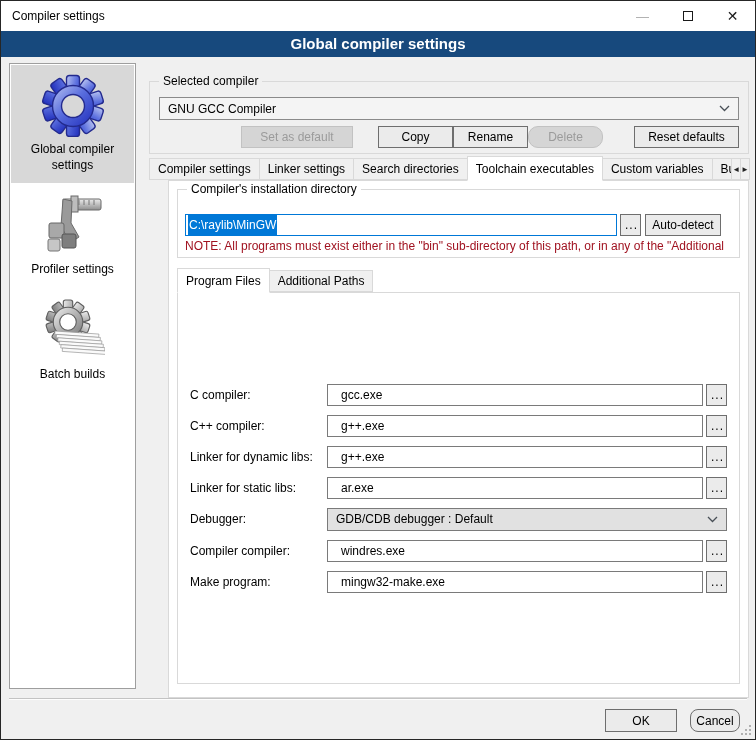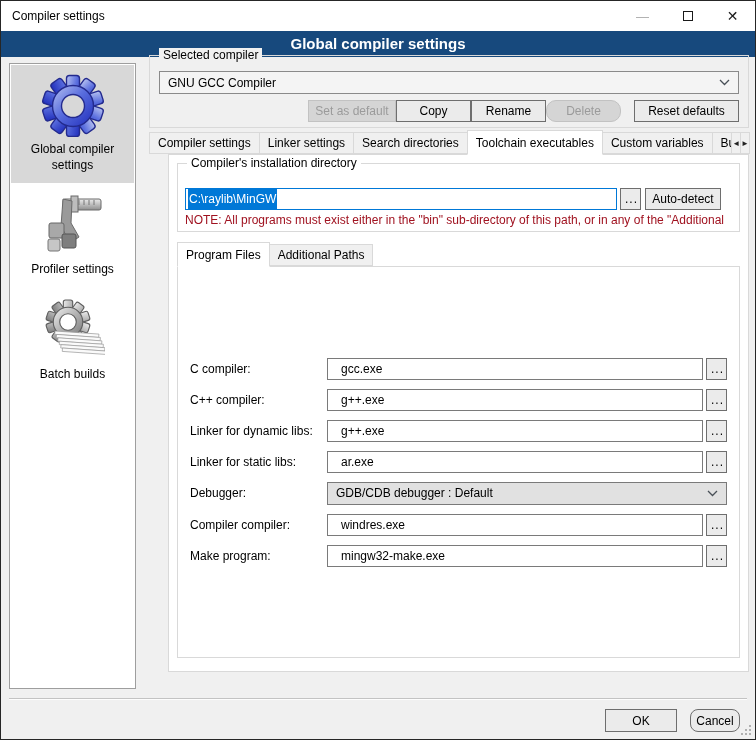--- a/index.html
+++ b/index.html
@@ -30,38 +30,38 @@
 
   
   .sidebar { position:absolute; left:8px; top:62px; width:127px; height:626px;
              background:#fff; border:1px solid #9e9e9e; padding:1px; overflow:hidden; }
   .side-item { text-align:center; padding:8px 2px 10px 2px; margin-bottom:2px; }
   .side-item.selected { background:#d8d8d8; }
   .side-icon { display:block; height:66px; }
   .side-label { display:block; font-size:12px; line-height:1.35; margin-top:2px; }
 
   
-  .main { position:absolute; left:148px; top:44px; width:600px; }
+  .main { position:absolute; left:148px; top:70px; width:600px; }
 
   .groupbox { position:relative; border:1px solid #d9d9d9; }
   .legend { position:absolute; top:-8px; left:9px; padding:0 4px; font-size:12px; }
   .legend.on-gray { background:#f0f0f0; }
   .legend.on-white { background:#fff; }
 
   #group-compiler { margin-top:10px; padding:15px 9px 5px 9px; }
   .combobox { height:23px; border:1px solid #8a8a8a; background:#f4f4f4;
               display:flex; align-items:center; justify-content:space-between; padding:0 8px; }
   .btnrow { margin-top:6px; display:flex; justify-content:flex-end; height:22px; }
   .wbtn { height:22px; background:#ebebeb; border:1px solid #6e6e6e; font-family:"Liberation Sans",sans-serif;
           font-size:12px; color:#000; padding:0 4px; text-align:center; }
   .wbtn.disabled, .wbtn:disabled { background:#d5d5d5; border-color:#c2c2c2; color:#9b9b9b; }
-  #compiler-buttons .wbtn:nth-child(1){ width:88px; }
+  #compiler-buttons .wbtn:nth-child(1){ width:112px; margin-right:25px; }
   #compiler-buttons .wbtn:nth-child(2){ width:75px; }
   #compiler-buttons .wbtn:nth-child(3){ width:75px; }
-  #compiler-buttons .wbtn:nth-child(4){ width:75px; margin-right:13px;border-radius:10px; }
+  #compiler-buttons .wbtn:nth-child(4){ width:75px; margin-right:31px;border-radius:10px; }
   #compiler-buttons .wbtn:nth-child(5){ width:105px; }
 
   
   .tabstrip { display:flex; align-items:flex-end; position:relative; z-index:2; margin-top:2px; }
   .tab { background:#f0f0f0; border:1px solid #d9d9d9; margin-right:-1px; padding:0 8px;
          height:22px; line-height:21px; font-size:12px; white-space:nowrap; }
   .tab.active { background:#fff; height:25px; line-height:24px; border-bottom-color:#fff;
                 margin-bottom:-1px; z-index:3; position:relative; }
   .tab-clipped { max-width:41px; overflow:hidden; }
   .arrow-btn { width:15px; height:22px; border:1px solid #d9d9d9; background:#f0f0f0;

